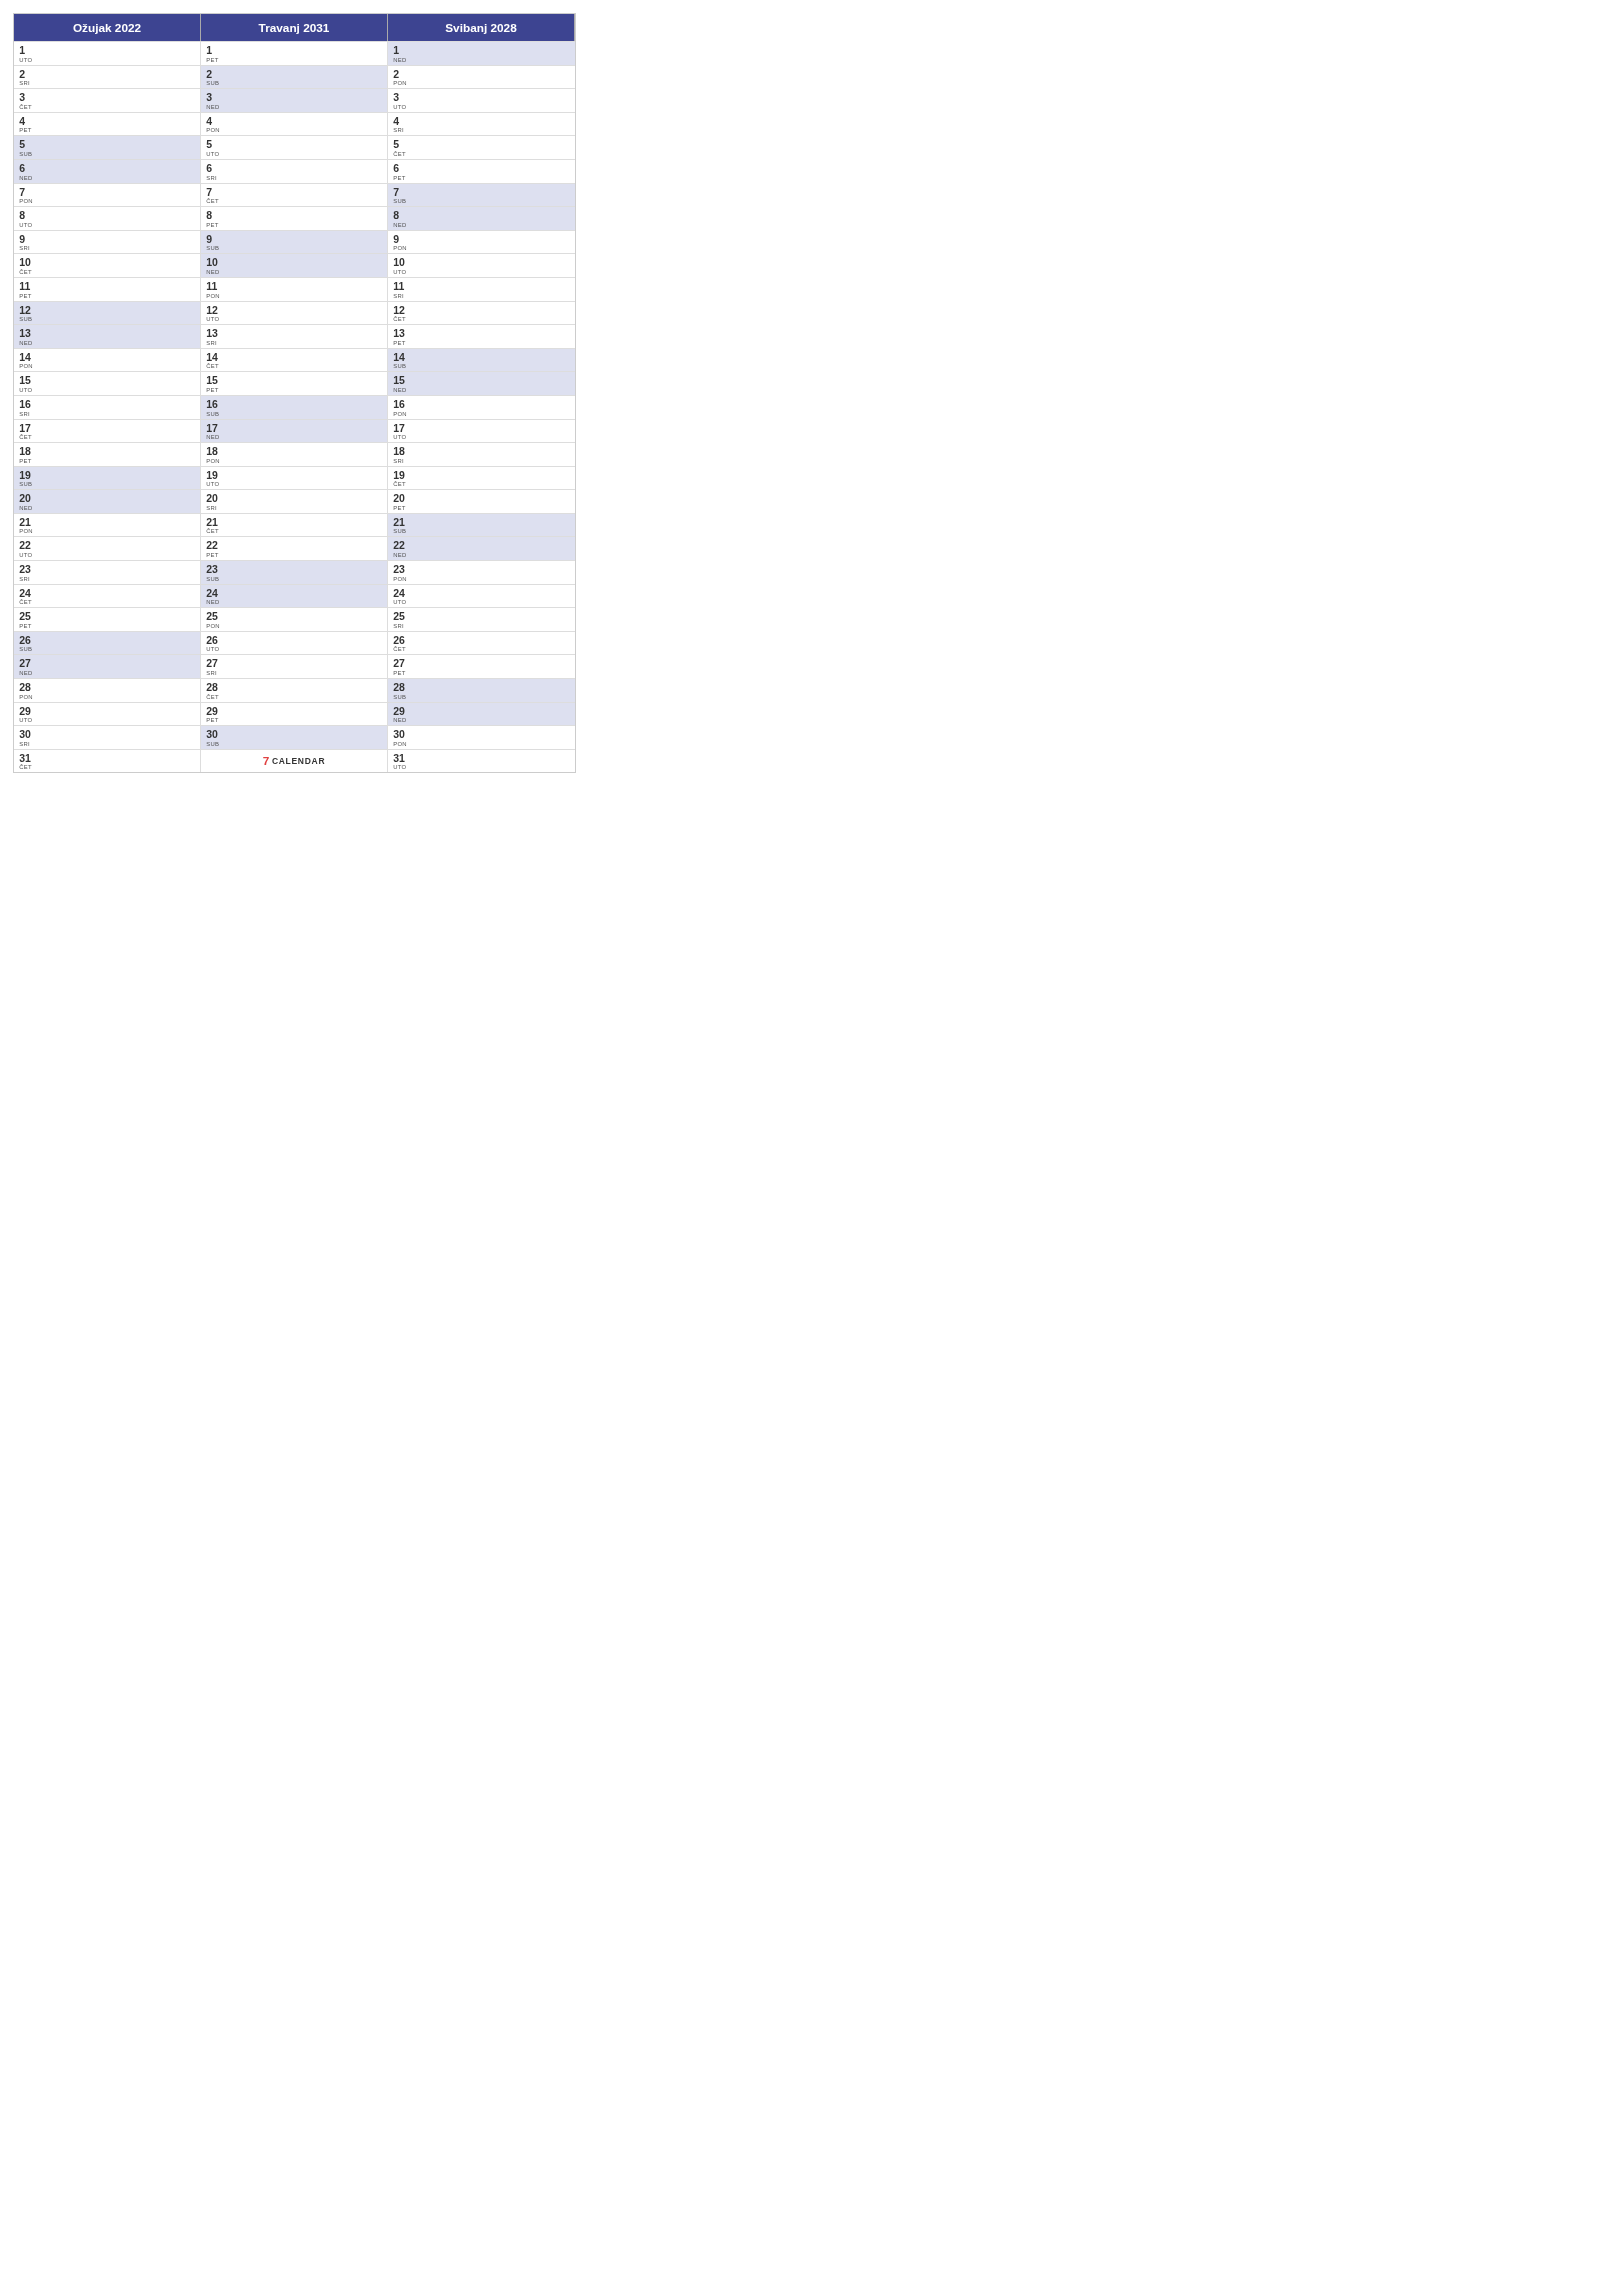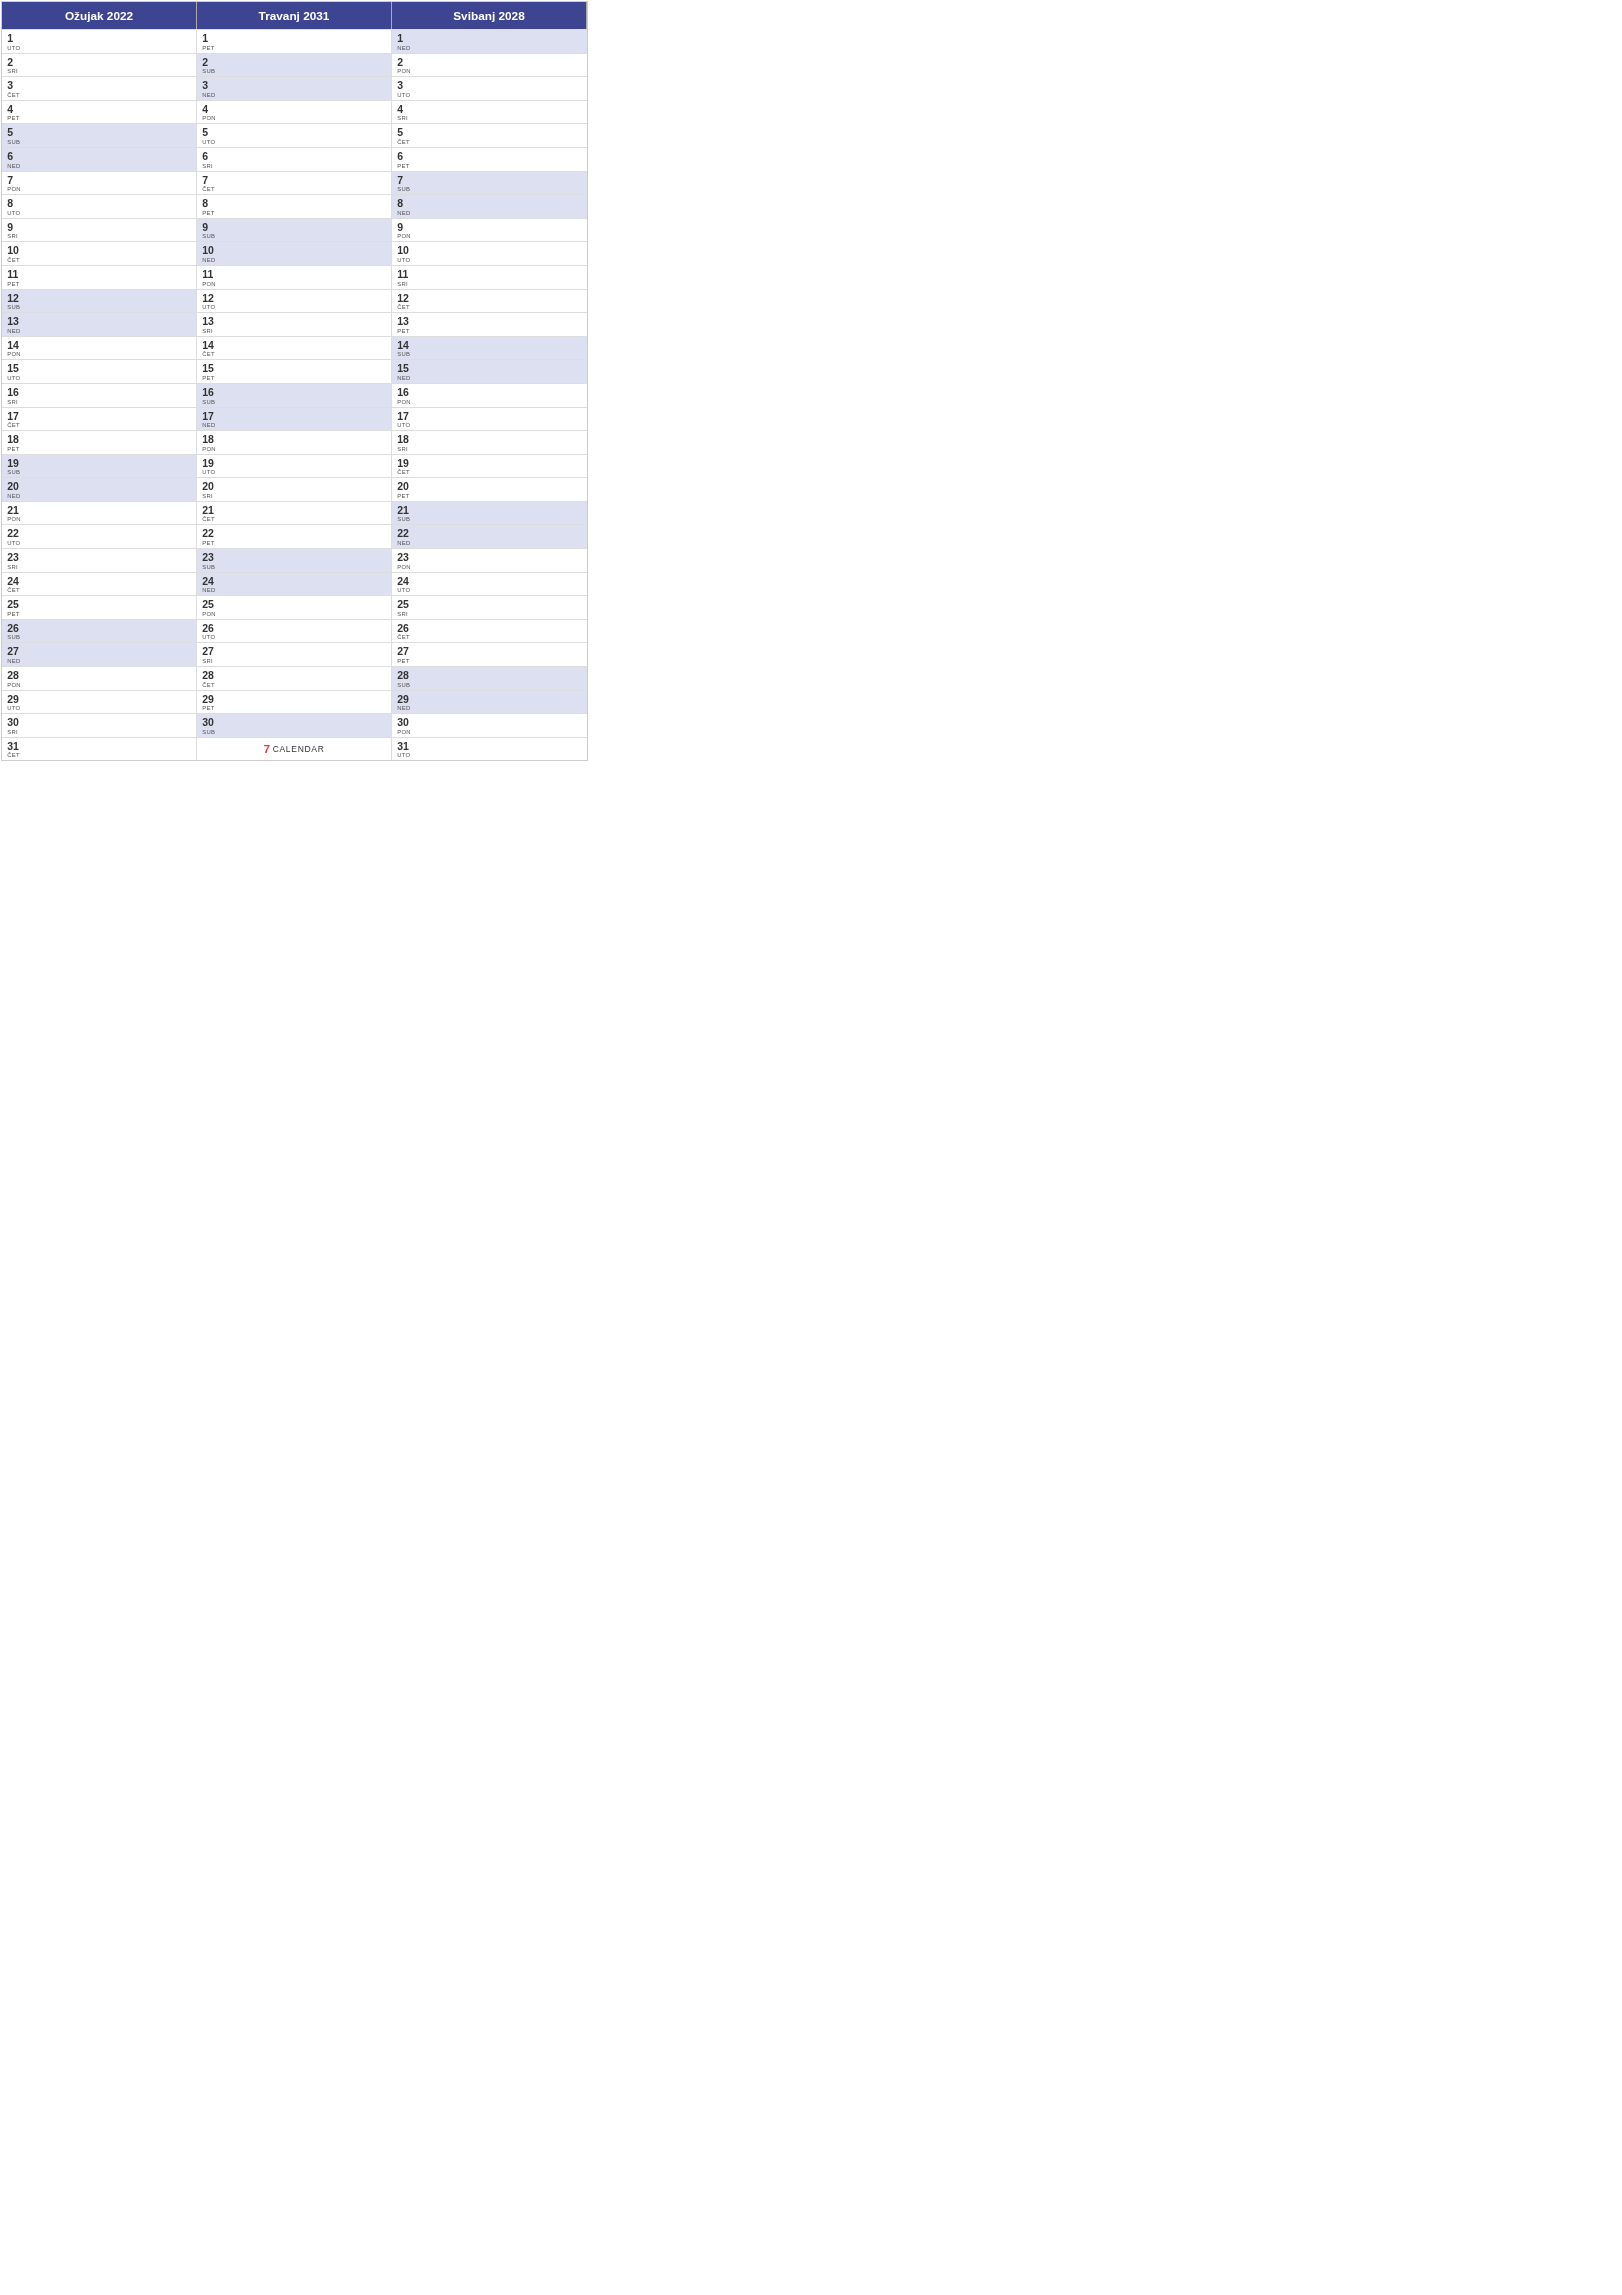--- a/index.html
+++ b/index.html
@@ -3,21 +3,21 @@
   <meta charset="utf-8">
   <style>
     * { margin: 0; padding: 0; box-sizing: border-box; }
     body {
       background: #fff;
       font-family: Arial, sans-serif;
       width: 589px;
       min-height: 831px;
     }
     .calendar-wrapper {
-      padding: 1px;
+      padding: 13px;
       width: 589px;
     }
     .calendar-grid {
       display: grid;
       grid-template-columns: 1fr 1fr 1fr;
       border: 0.7px solid #ccc;
     }
     .month-header {
       background: #3d4491;
       color: #fff;
@@ -60,21 +60,21 @@
     .logo-cell {
       display: flex;
       align-items: center;
       justify-content: center;
       padding: 2.6px 5.2px;
       border-top: 0.7px solid #ddd;
       border-right: 0.7px solid #ddd;
     }
     .logo-text {
       font-size: 8.5px;
-      font-weight: normal;
+      font-weight: bold;
       color: #333;
       letter-spacing: 0.7px;
     }
     .logo-icon {
       color: #e04040;
       font-size: 11.8px;
       font-weight: bold;
       margin-right: 2.6px;
     }
   </style>

